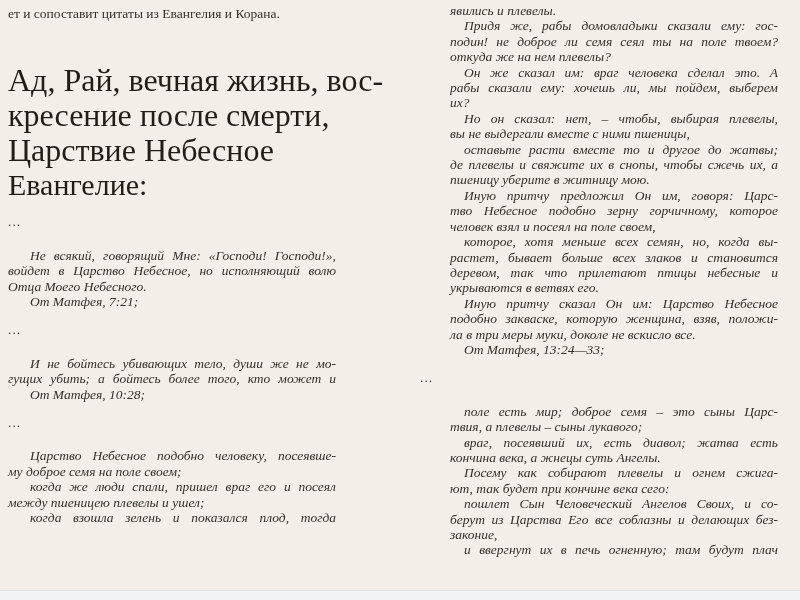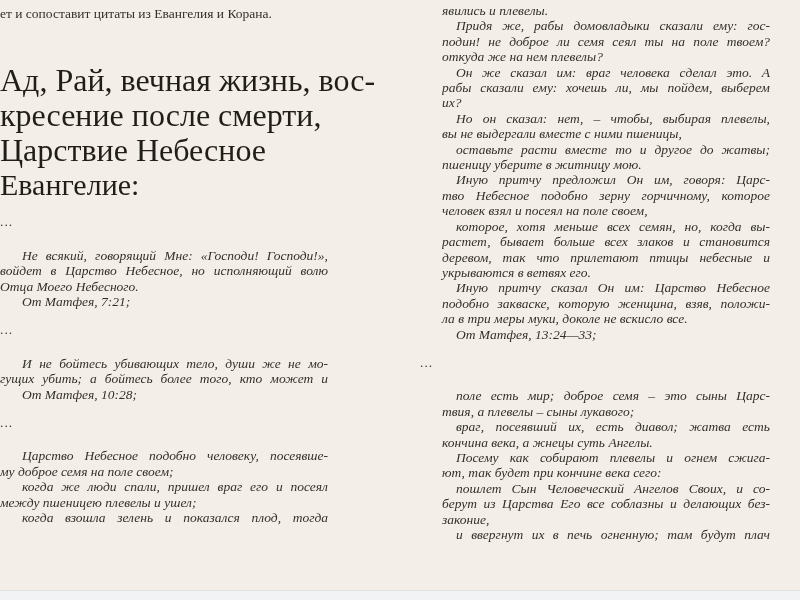--- a/index.html
+++ b/index.html
@@ -5,28 +5,28 @@
   :root{
     --bg:#f3efe8; --fg:#33302a; --hfg:#211e19; --foot:#f1f3f5; --footline:#e3e2dd;
   }
   html,body{margin:0;padding:0;}
   body{width:800px;height:600px;background:var(--bg);}
   .page{
     position:relative;width:800px;height:600px;background:var(--bg);
     font-family:"Liberation Serif","DejaVu Serif",serif;color:var(--fg);overflow:hidden;
   }
   .col{position:absolute;}
-  .col-left{left:0;top:6px;width:384px;}
+  .col-left{left:8px;top:6px;width:384px;}
   .col-right{left:420px;top:3px;width:360px;}
   .line{white-space:nowrap;}
   .jl{white-space:normal;text-align:justify;text-align-last:justify;overflow:hidden;}
   .p{font-size:13.5px;line-height:15.4px;font-style:italic;margin:0;}
   .p.plain{font-style:normal;}
   .p.quote,.p.ref{width:328px;}
-  .col-right .p.quote,.col-right .p.ref{margin-left:22px;width:328px;}
+  .col-right .p.quote,.col-right .p.ref{margin-left:30px;width:328px;}
   .ind{text-indent:22px;}
   .col-right .ind{text-indent:14px;}
   .h1{font-size:32px;line-height:35px;margin-top:42px;color:var(--hfg);}
   .h2{font-size:30px;line-height:33px;color:var(--hfg);}
   .dots{font-size:13.5px;line-height:15.4px;letter-spacing:1px;color:#3c3934;margin:13px 0 18px 0;}
   .footer{position:absolute;left:0;right:0;bottom:0;height:9px;background:var(--foot);border-top:1px solid var(--footline);}
 </style>
 </head>
 <body>
 
@@ -86,20 +86,21 @@
         <div class="line jl ind">Он же сказал им: враг человека сделал это. А</div>
         <div class="line jl">рабы сказали ему: хочешь ли, мы пойдем, выберем</div>
         <div class="line">их?</div>
       </div>
       <div class="p quote">
         <div class="line jl ind">Но он сказал: нет, – чтобы, выбирая плевелы,</div>
         <div class="line">вы не выдергали вместе с ними пшеницы,</div>
       </div>
       <div class="p quote">
         <div class="line jl ind">оставьте расти вместе то и другое до жатвы;</div>
+        <div class="line jl">де плевелы и свяжите их в снопы, чтобы сжечь их, а</div>
         <div class="line">пшеницу уберите в житницу мою.</div>
       </div>
       <div class="p quote">
         <div class="line jl ind">Иную притчу предложил Он им, говоря: Царс-</div>
         <div class="line jl">тво Небесное подобно зерну горчичному, которое</div>
         <div class="line">человек взял и посеял на поле своем,</div>
       </div>
       <div class="p quote">
         <div class="line jl ind">которое, хотя меньше всех семян, но, когда вы-</div>
         <div class="line jl">растет, бывает больше всех злаков и становится</div>

